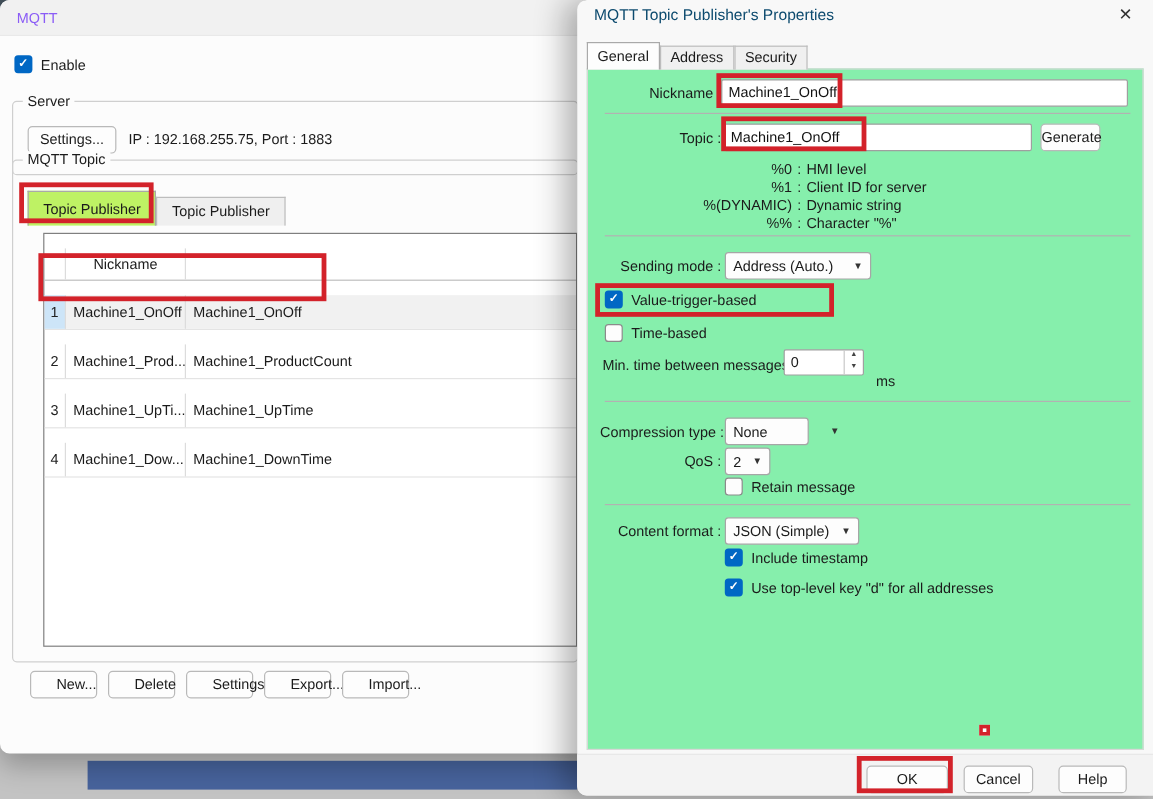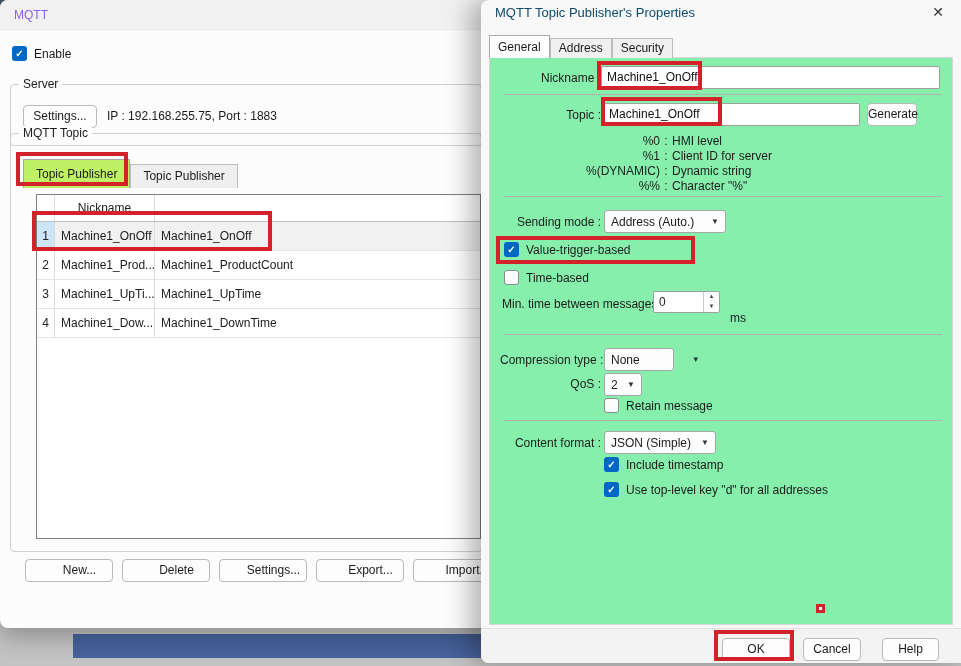--- a/index.html
+++ b/index.html
@@ -49,33 +49,33 @@
   .tab{
     background:#efefef;border:1px solid #bdbdbd;border-bottom:none;
     padding:0 12px;height:24px;line-height:23px;font-size:12px;white-space:nowrap;
   }
   .tab.active{background:#bef264;border-color:#a9a9a9;height:29px;line-height:28px;z-index:2;position:relative;}
 
   .ltable{
     position:absolute;left:25px;top:60px;width:445px;height:345px;
     background:#fff;border:1px solid #7f7f7f;overflow:hidden;
   }
-  .trow{display:grid;grid-template-columns:18px 100px 1fr;height:29px;border-bottom:1px solid #e4e4e4;}
+  .trow{display:grid;grid-template-columns:18px 100px 1fr;height:29px;border-bottom:1px solid #e4e4e4;margin-top:12px;}
   .trow.head{height:27px;border-bottom:1px solid #bfbfbf;}
   .tcell{padding:0 6px;line-height:29px;white-space:nowrap;overflow:hidden;border-right:1px solid #dcdcdc;}
   .trow.head .tcell{line-height:27px;}
   .tcell.num{padding:0;text-align:center;color:#222;}
   .tcell.topic{border-right:none;}
   .trow.head .tcell.nick{text-align:center;}
   .trow.head .tcell.topic{text-align:right;padding-right:14px;}
   .trow.sel .tcell{background:#f1f1f1;}
   .trow.sel .tcell.num{background:var(--rownum);}
 
   .left-btns{position:absolute;left:25px;top:559px;display:flex;gap:9px;}
-  .left-btns .btn{width:88px;padding-left:21px;}
+  .left-btns .btn{width:56px;padding-left:21px;}
 
   
   .dlg{
     position:absolute;left:481px;top:0;width:486px;height:663px;z-index:3;
     background:#f8f8f8;border-radius:8px 0 0 8px;
     box-shadow:-10px 0 26px rgba(0,0,0,.30);
   }
   .dlg-title{position:absolute;left:14px;top:5px;font-size:13px;color:#0c4a6e;}
   .dlg-close{position:absolute;left:447px;top:2px;width:20px;height:20px;text-align:center;line-height:20px;font-size:14px;color:#333;cursor:default;}
   .dlg-tabs{position:absolute;left:8px;top:35px;height:23px;display:flex;align-items:flex-end;z-index:2;}

